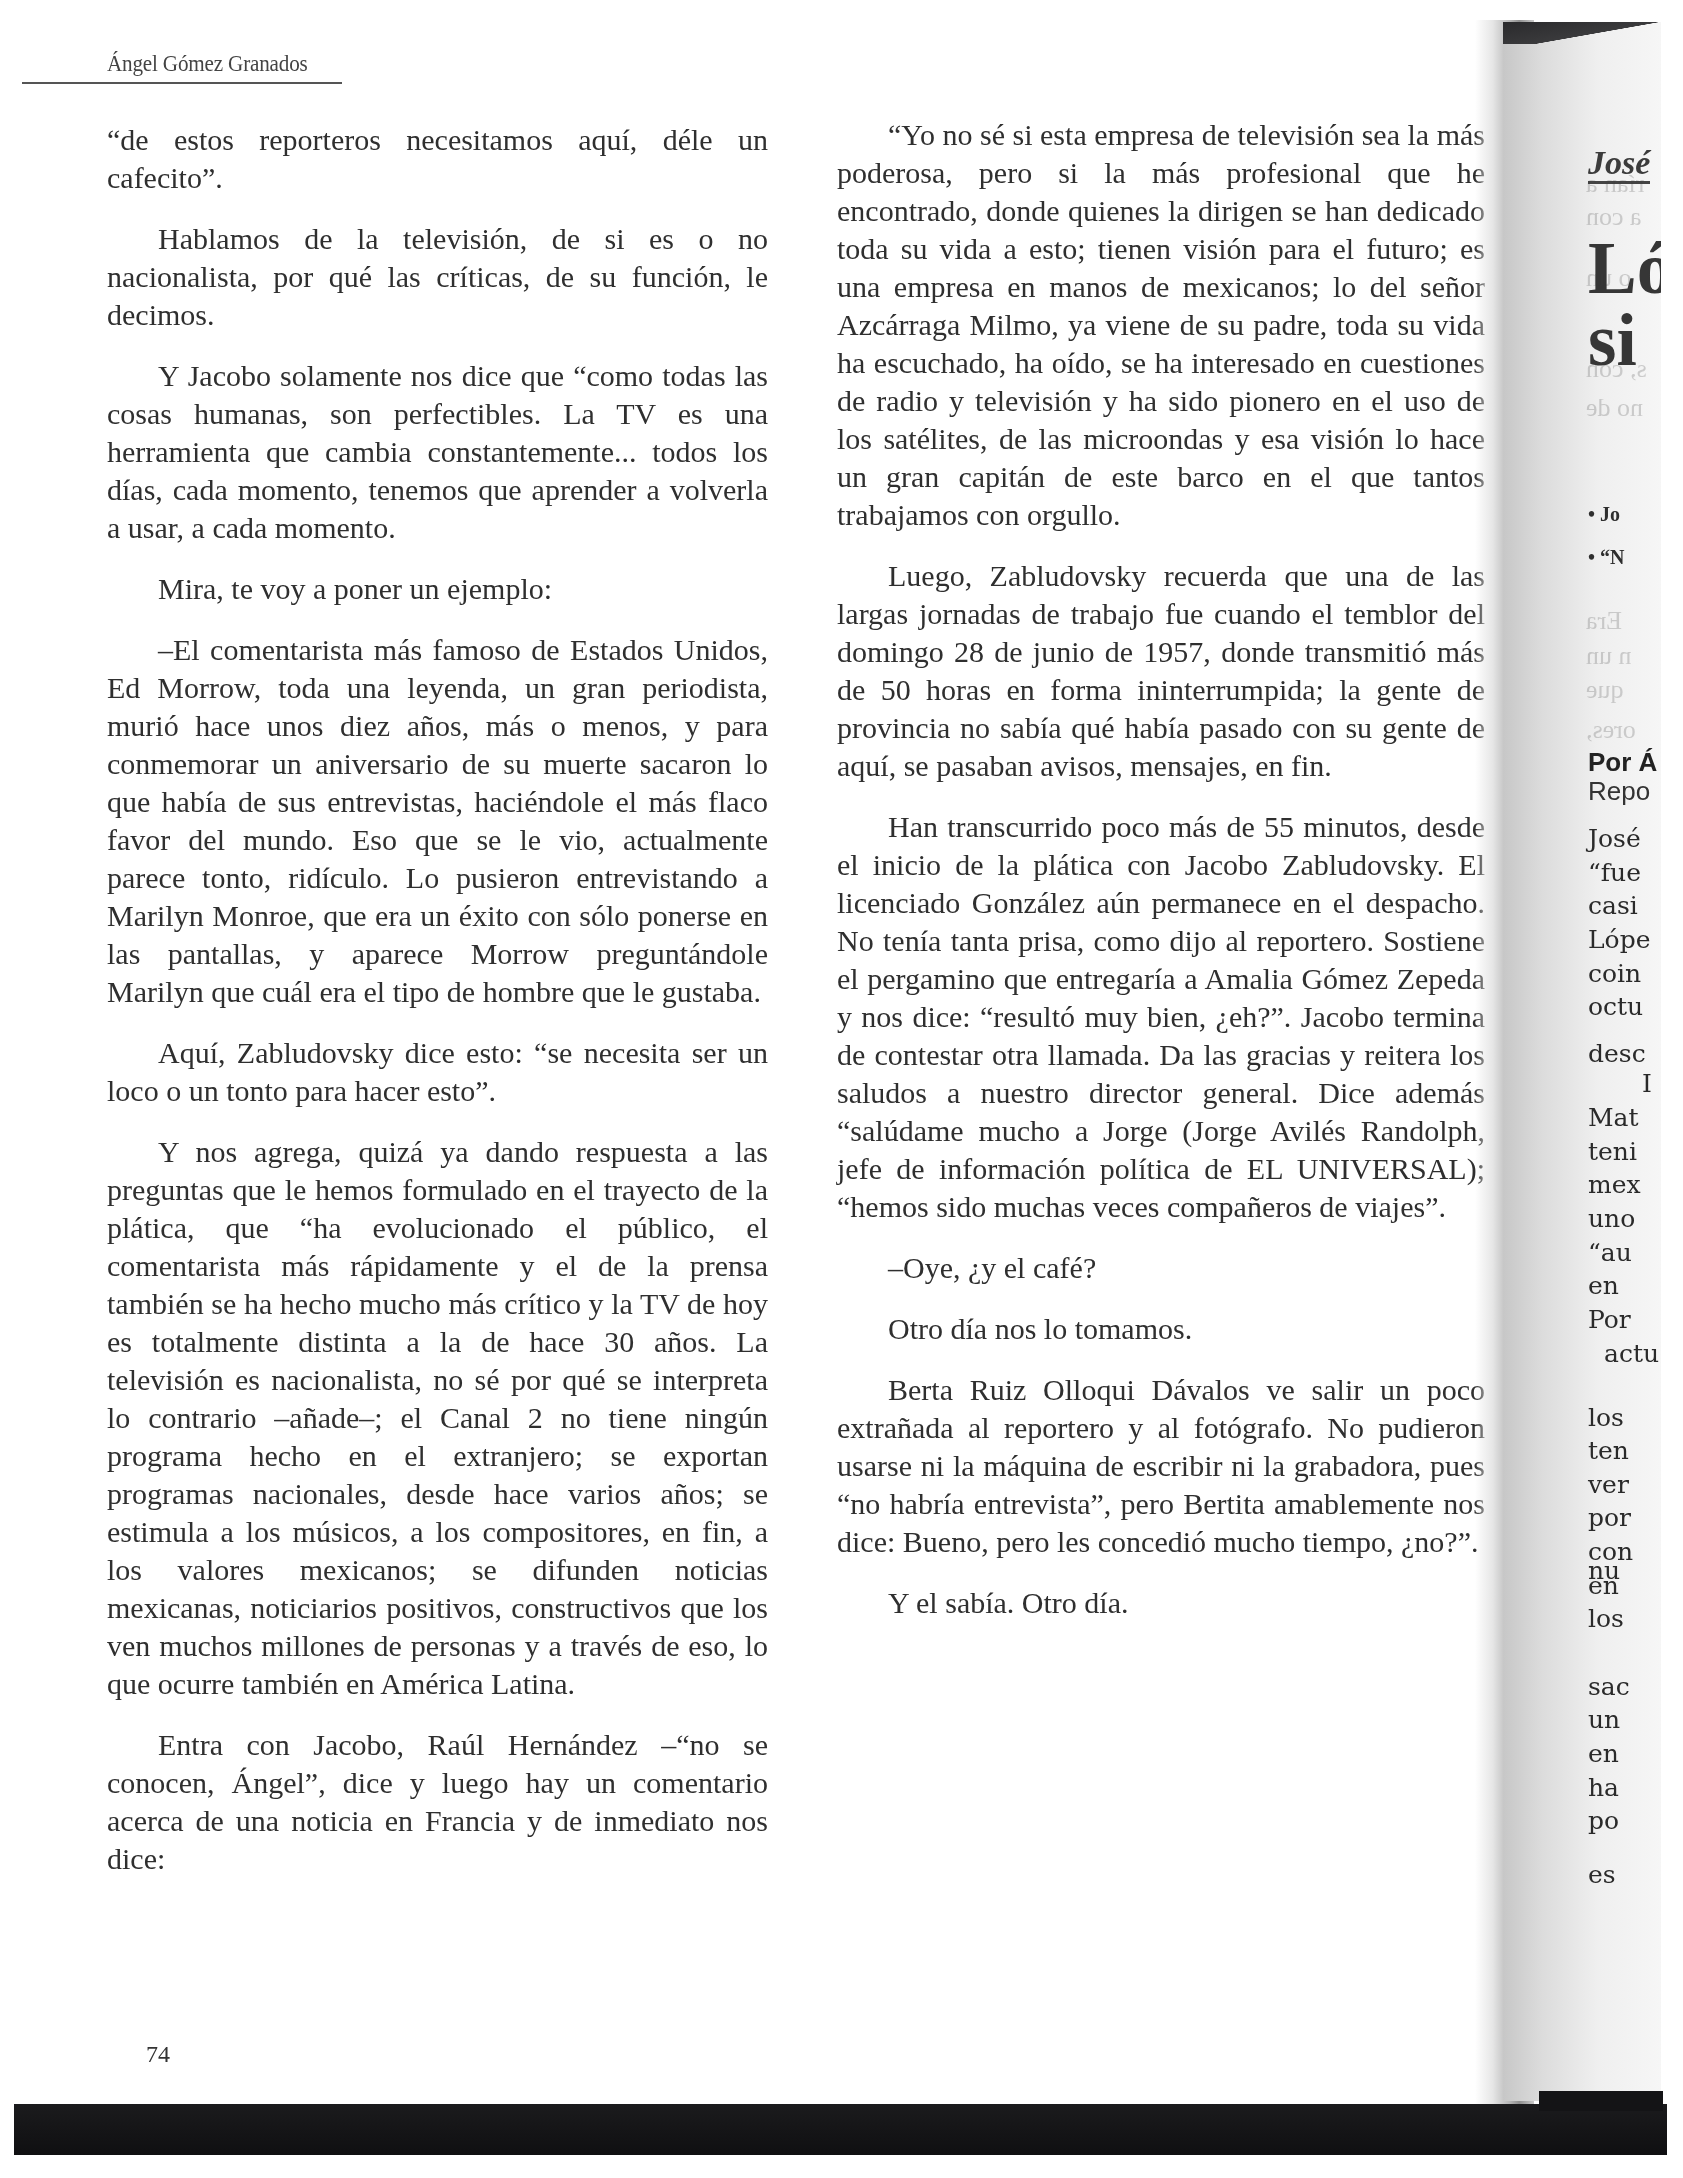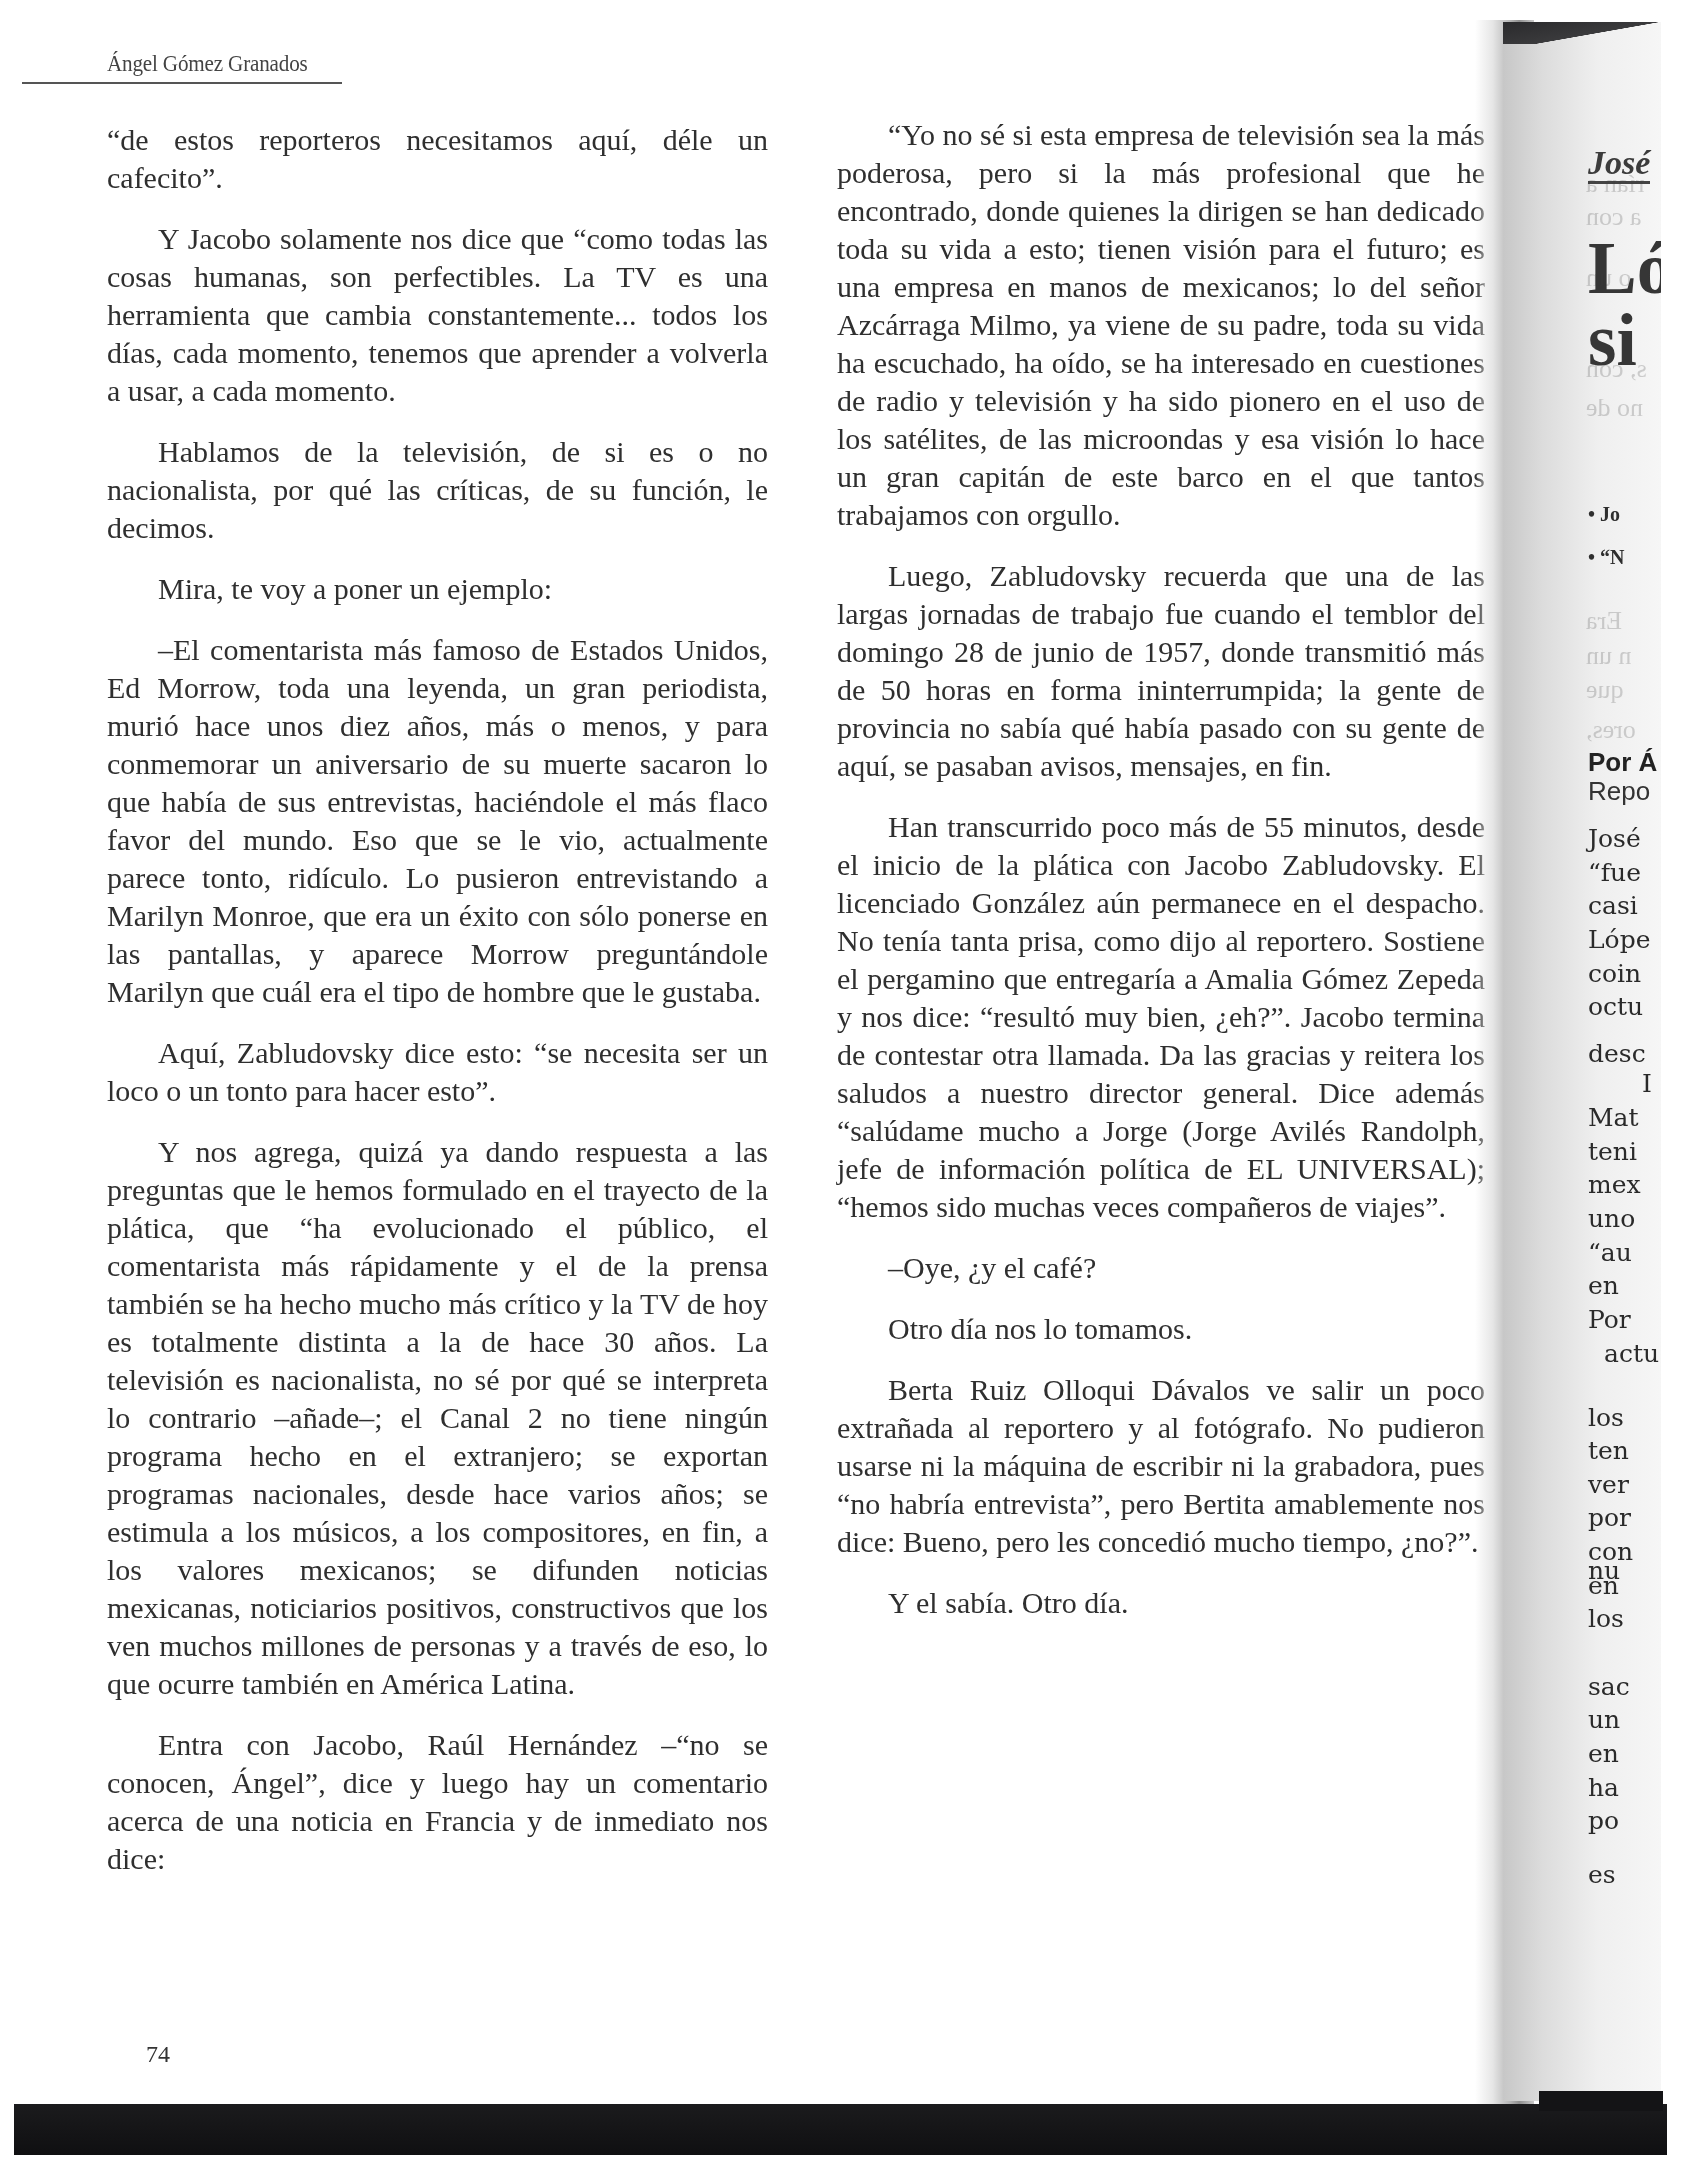--- a/index.html
+++ b/index.html
@@ -78,22 +78,22 @@
 </style>
 </head>
 <body>
 
 <div class="left-page">
   <div class="running-head">Ángel Gómez Granados</div>
   <div class="head-rule"></div>
 
   <div class="column col-left" id="col-left">
       <p class="noindent">“de estos reporteros necesitamos aquí, déle un cafecito”.</p>
+      <p>Hablamos de la televisión, de si es o no nacionalista, por qué las críticas, de su función, le decimos.</p>
       <p>Y Jacobo solamente nos dice que “como todas las cosas humanas, son perfectibles. La TV es una herramienta que cambia constantemente... todos los días, cada momento, tenemos que aprender a volverla a usar, a cada momento.</p>
-      <p>Hablamos de la televisión, de si es o no nacionalista, por qué las críticas, de su función, le decimos.</p>
       <p>Mira, te voy a poner un ejemplo:</p>
       <p>–El comentarista más famoso de Estados Unidos, Ed Morrow, toda una leyenda, un gran periodista, murió hace unos diez años, más o menos, y para conmemorar un aniversario de su muerte sacaron lo que había de sus entrevistas, haciéndole el más flaco favor del mundo. Eso que se le vio, actualmente parece tonto, ridículo. Lo pusieron entrevistando a Marilyn Monroe, que era un éxito con sólo ponerse en las pantallas, y aparece Morrow preguntándole Marilyn que cuál era el tipo de hombre que le gustaba.</p>
       <p>Aquí, Zabludovsky dice esto: “se necesita ser un loco o un tonto para hacer esto”.</p>
       <p>Y nos agrega, quizá ya dando respuesta a las preguntas que le hemos formulado en el trayecto de la plática, que “ha evolucionado el público, el comentarista más rápidamente y el de la prensa también se ha hecho mucho más crítico y la TV de hoy es totalmente distinta a la de hace 30 años. La televisión es nacionalista, no sé por qué se interpreta lo contrario –añade–; el Canal 2 no tiene ningún programa hecho en el extranjero; se exportan programas nacionales, desde hace varios años; se estimula a los músicos, a los compositores, en fin, a los valores mexicanos; se difunden noticias mexicanas, noticiarios positivos, constructivos que los ven muchos millones de personas y a través de eso, lo que ocurre también en América Latina.</p>
       <p>Entra con Jacobo, Raúl Hernández –“no se conocen, Ángel”, dice y luego hay un comentario acerca de una noticia en Francia y de inmediato nos dice:</p>
     </div>
   <div class="column col-right" id="col-right">
       <p>“Yo no sé si esta empresa de televisión sea la más poderosa, pero si la más profesional que he encontrado, donde quienes la dirigen se han dedicado toda su vida a esto; tienen visión para el futuro; es una empresa en manos de mexicanos; lo del señor Azcárraga Milmo, ya viene de su padre, toda su vida ha escuchado, ha oído, se ha interesado en cuestiones de radio y televisión y ha sido pionero en el uso de los satélites, de las microondas y esa visión lo hace un gran capitán de este barco en el que tantos trabajamos con orgullo.</p>
       <p>Luego, Zabludovsky recuerda que una de las largas jornadas de trabajo fue cuando el temblor del domingo 28 de junio de 1957, donde transmitió más de 50 horas en forma ininterrumpida; la gente de provincia no sabía qué había pasado con su gente de aquí, se pasaban avisos, mensajes, en fin.</p>
       <p>Han transcurrido poco más de 55 minutos, desde el inicio de la plática con Jacobo Zabludovsky. El licenciado González aún per­manece en el despacho. No tenía tanta prisa, como dijo al reportero. Sostiene el pergamino que entregaría a Amalia Gómez Zepeda y nos dice: “resultó muy bien, ¿eh?”. Jacobo termina de contestar otra llamada. Da las gracias y reitera los saludos a nuestro director general. Dice además “salúdame mucho a Jorge (Jorge Avilés Randolph, jefe de información política de EL UNIVERSAL); “hemos sido muchas veces compañeros de viajes”.</p>

